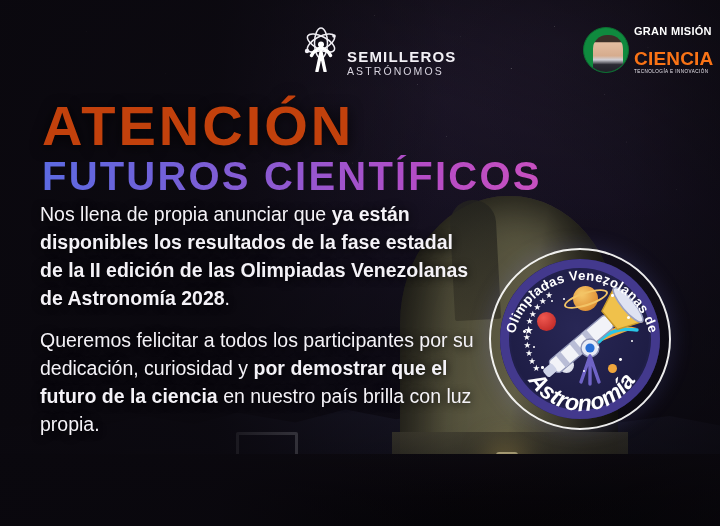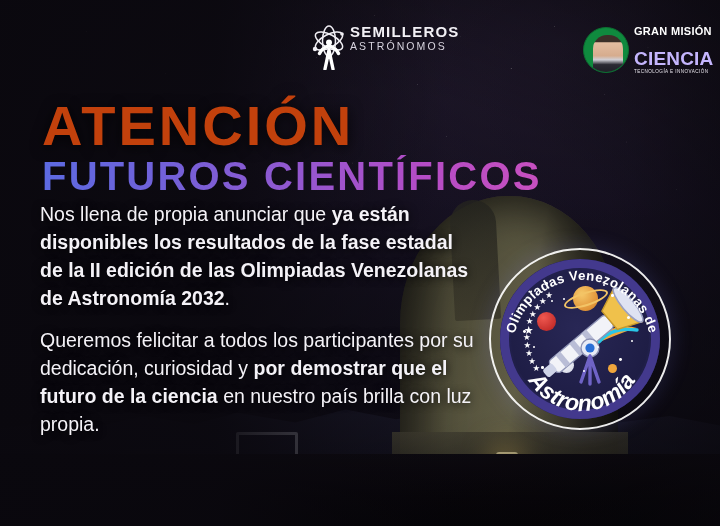--- a/index.html
+++ b/index.html
@@ -134,22 +134,22 @@
   .mincyt-pre {
     margin-top:3px; color:#cfc8d6; font-size:3.6px; letter-spacing:.18px;
     white-space:nowrap; opacity:.9;
   }
   .mincyt-main {
     color:#fff; font-weight:bold; font-size:11.5px; line-height:11.5px;
     letter-spacing:.1px;
   }
 
   .logo-semilleros {
-    position:absolute; left:308px; top:24px; width:150px; height:52px;
-    display:flex; align-items:flex-start; 
+    position:absolute; left:300px; top:24px; width:150px; height:52px;
+    display:flex; align-items:flex-end; gap:5px;
   }
   .sem-txt { line-height:1; }
   .sem-1 { color:#f2f0f5; font-size:15px; font-weight:bold; letter-spacing:1.2px; }
   .sem-2 { color:#d8d4df; font-size:10.5px; letter-spacing:2.1px; margin-top:2px; }
 
   .logo-gran {
     position:absolute; left:583px; top:22px; width:132px; height:56px;
     display:flex; align-items:center; gap:5px;
   }
   .gran-badge {
@@ -158,21 +158,21 @@
     border:1.5px solid #0c6e31;
   }
   .gran-face {
     position:absolute; left:9px; top:7px; width:30px; height:40px;
     border-radius:14px 14px 8px 8px;
     background:linear-gradient(180deg,#3b2f28 0%,#3b2f28 18%,#e3bda0 19%,
       #d6ac8e 52%,#cfcfd6 62%,#2a2a33 74%,#1c1c24 100%);
   }
   .gran-txt { line-height:1; }
   .gran-1 { color:#fff; font-size:11px; font-weight:bold; letter-spacing:.3px; }
-  .gran-2 { color:#c4b5fd; font-size:19px; font-weight:bold; letter-spacing:.2px; margin-top:12px; }
+  .gran-2 { color:#f97316; font-size:19px; font-weight:bold; letter-spacing:.2px; margin-top:12px; }
   .gran-3 { color:#e6e2ea; font-size:4.6px; letter-spacing:.45px; margin-top:2px; }
 
   
   .h-atencion {
     position:absolute; left:42px; top:98px;
     font-size:56px; font-weight:bold; color:#c2410c;
     letter-spacing:3px; line-height:56px;
     text-shadow:0 2px 14px rgba(0,0,0,.8);
   }
   .h-futuros {
@@ -297,21 +297,21 @@
       </div>
     </div>
 
   </div>
 
   <div class="h-atencion" data-bind="headline.title">ATENCIÓN</div>
   <div class="h-futuros" data-bind="headline.subtitle">FUTUROS CIENTÍFICOS</div>
 
   <div class="body-copy">
     <p class="para">
-      <span data-bind="body.paragraph1.normal1">Nos llena de propia anunciar que </span><b data-bind="body.paragraph1.bold1">ya están disponibles los resultados de la  fase estadal de la II edición de las Olimpiadas Venezolanas de Astronomía 2032</b><span data-bind="body.paragraph1.normal2">.</span>
+      <span data-bind="body.paragraph1.normal1">Nos llena de propia anunciar que </span><b data-bind="body.paragraph1.bold1">ya están disponibles los resultados de la  fase estadal de la II edición de las Olimpiadas Venezolanas de Astronomía 2028</b><span data-bind="body.paragraph1.normal2">.</span>
     </p>
     <p class="para">
       <span data-bind="body.paragraph2.normal1">Queremos felicitar a todos los participantes por su dedicación, curiosidad y </span><b data-bind="body.paragraph2.bold1">por demostrar que el futuro de la ciencia</b><span data-bind="body.paragraph2.normal2"> en nuestro país brilla con luz propia.</span>
     </p>
   </div>
 
   <div class="badge-outer">
     <div class="badge">
       <div class="badge-inner">
 

